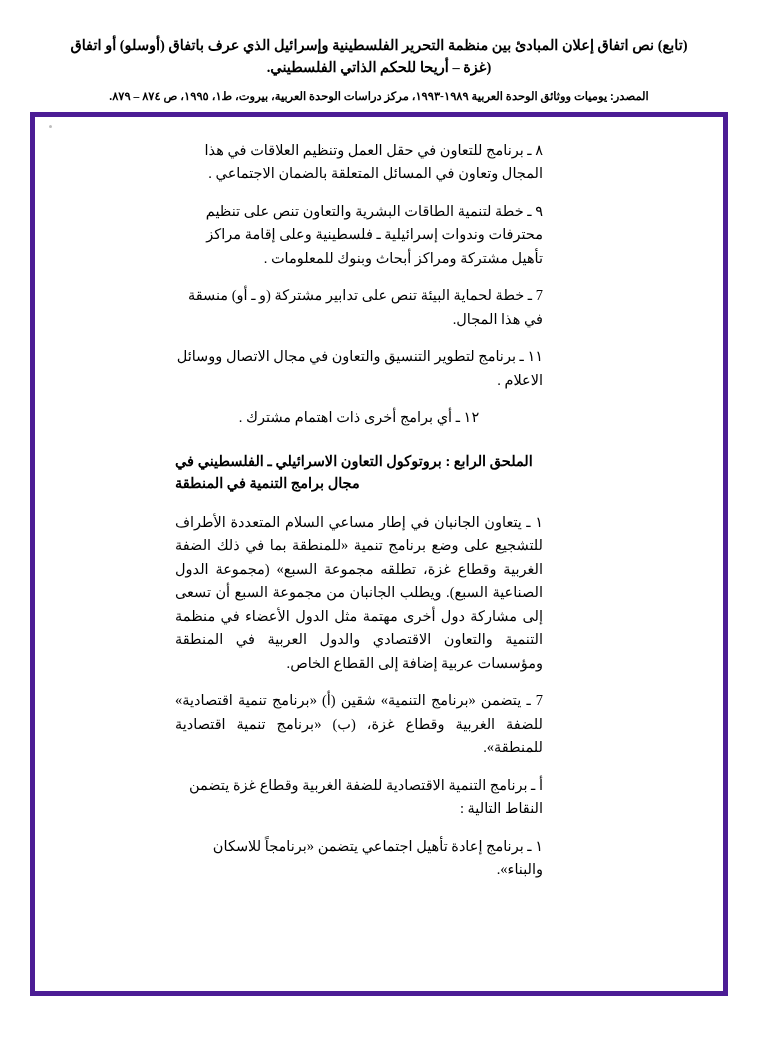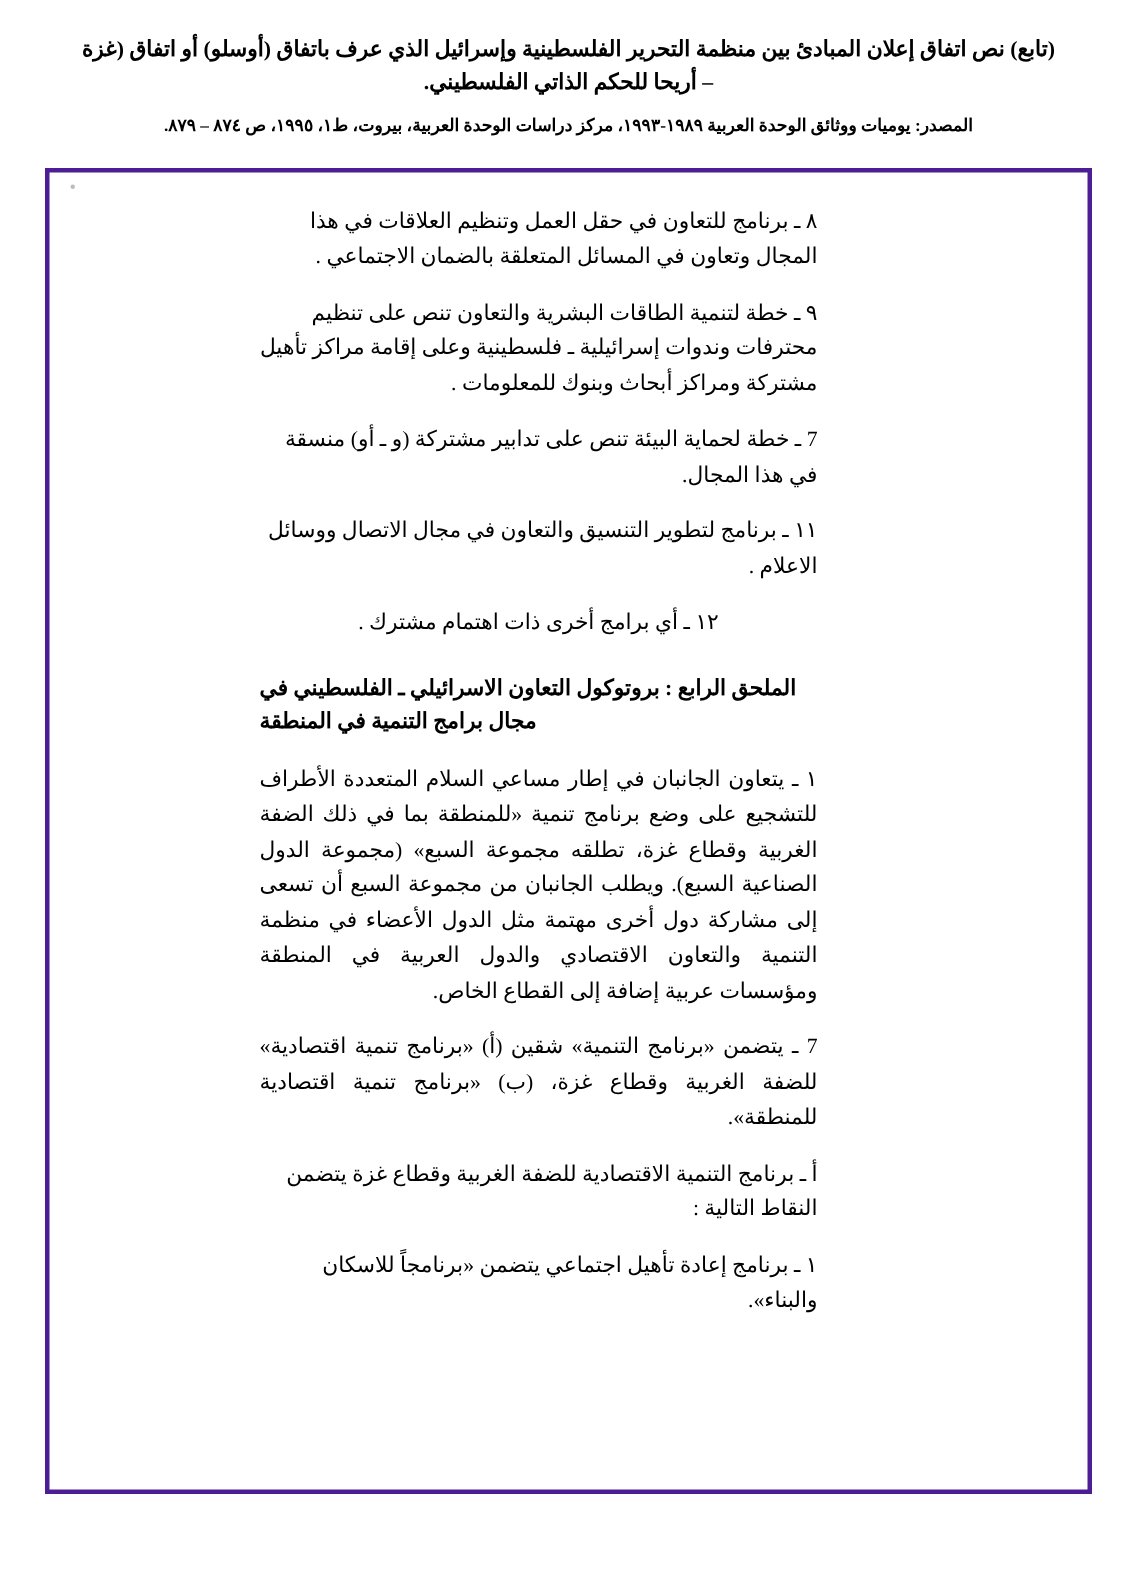--- a/index.html
+++ b/index.html
@@ -13,21 +13,21 @@
     position: relative;
     font-family: "Liberation Serif", "DejaVu Serif", serif;
     color: #000000;
     overflow: hidden;
   }
   .page {
     width: 758px;
     height: 1048px;
     position: relative;
     box-sizing: border-box;
-    padding: 4px;
+    padding: 16px;
   }
   .header {
     padding: 18px 46px 0 46px;
     text-align: center;
   }
   .header-title {
     font-size: 14.5px;
     font-weight: bold;
     line-height: 1.55;
     direction: rtl;
@@ -39,21 +39,21 @@
     font-weight: bold;
     direction: rtl;
     line-height: 1.4;
   }
   .frame {
     position: absolute;
     top: 112px;
     right: 30px;
     left: 30px;
     bottom: 52px;
-    border: 3px solid #4c1d95;
+    border: 5px solid #4c1d95;
     box-sizing: border-box;
     background: #ffffff;
   }
   .frame-inner {
     padding: 22px 180px 20px 140px;
     direction: rtl;
   }
   p.para {
     margin: 0 0 14px 0;
     font-size: 14.5px;

